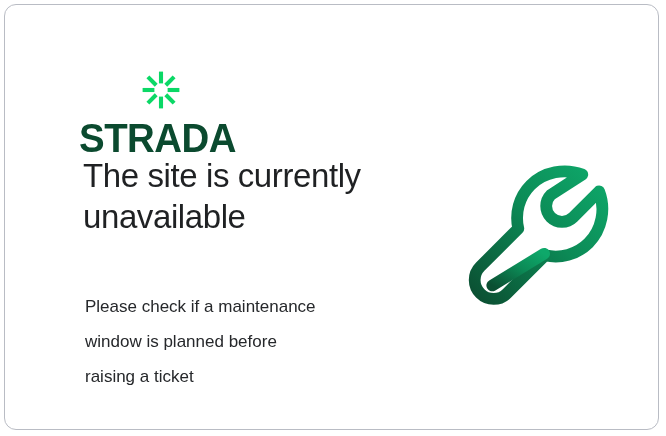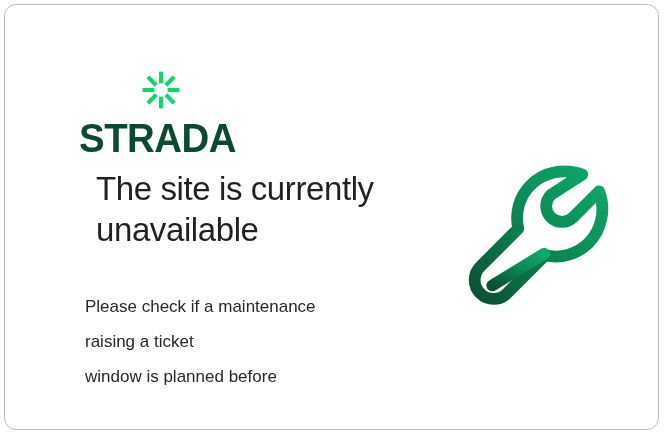--- a/index.html
+++ b/index.html
@@ -63,21 +63,21 @@
     transform: scaleX(0.96);
     transform-origin: left center;
   }
 
   
   .headline {
     position: absolute;
     left: 78px;
     top: 150px;
     width: 330px;
-    margin: 13px;
+    margin: 0;
     font-size: 33px;
     line-height: 41px;
     font-weight: 500;
     letter-spacing: -0.4px;
     color: #1f2123;
   }
 
   
   .body-copy {
     position: absolute;
@@ -134,22 +134,22 @@
           </g>
         </svg>
       </span>
       <span class="logo-word">STRADA</span>
     </div>
 
     <h1 class="headline">The site is currently unavailable</h1>
 
     <p class="body-copy">
       <span>Please check if a maintenance</span>
+      <span>window is planned before</span>
       <span>raising a ticket</span>
-      <span>window is planned before</span>
     </p>
 
     <div class="wrench">
       <svg viewBox="0 0 120 120" xmlns="http://www.w3.org/2000/svg" aria-hidden="true">
         <defs>
           <linearGradient id="wrenchGrad" x1="1" y1="0" x2="0" y2="1">
             <stop offset="0%" stop-color="#0ea86a"></stop>
             <stop offset="45%" stop-color="#0c8a56"></stop>
             <stop offset="100%" stop-color="#0b4f32"></stop>
           </linearGradient>

